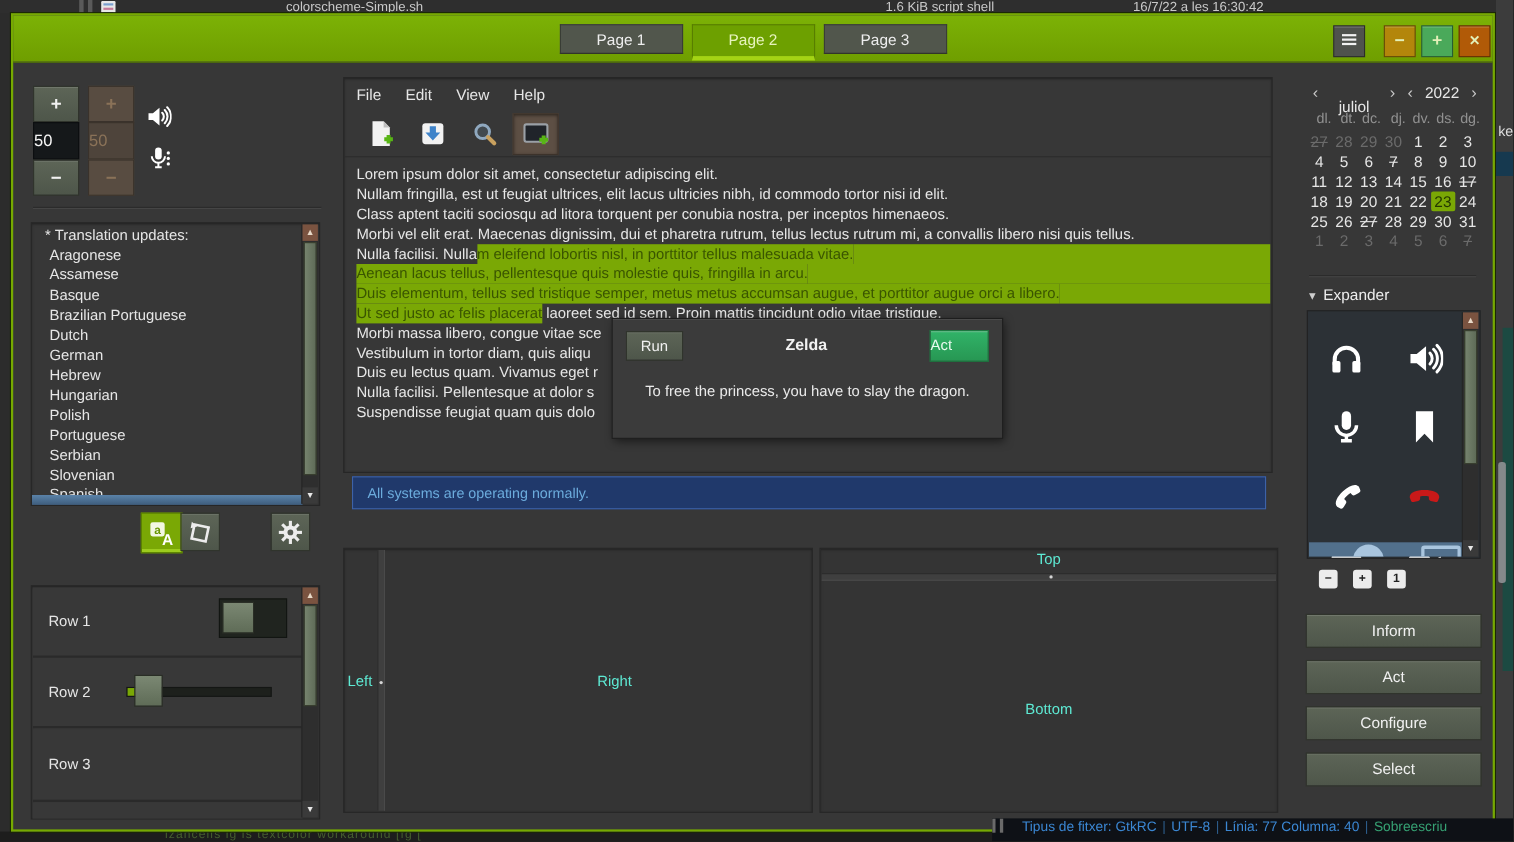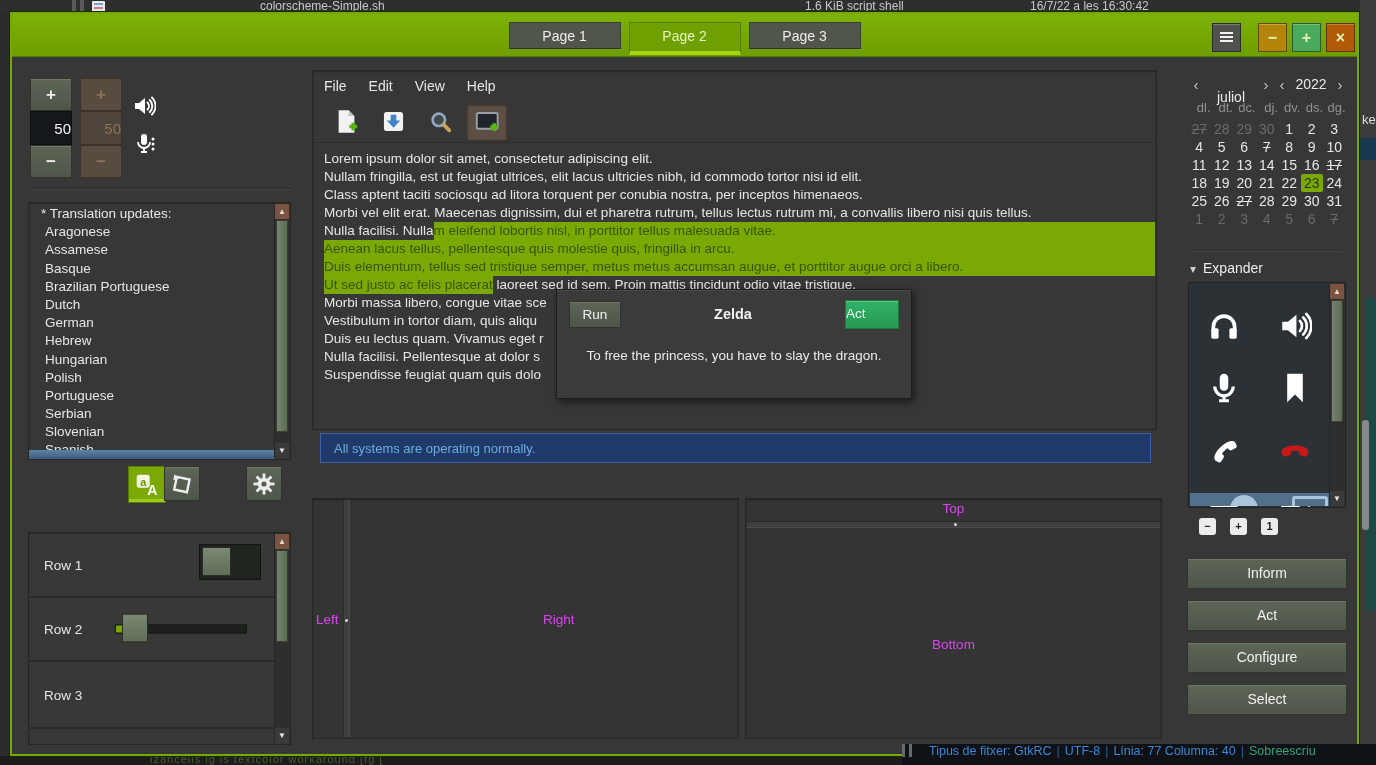--- a/index.html
+++ b/index.html
@@ -43,21 +43,21 @@
   .winbtn.max{left:1280px;background:#4aa95a;}
   .winbtn.close{left:1314px;background:#b15a07;}
   
   .gbtn{background:linear-gradient(#5d6557,#4e564a);border:1px solid #30342c;box-shadow:inset 0 1px 0 rgba(255,255,255,.12);
     color:#f1f1f1;box-sizing:border-box;text-align:center;}
   .frame{border:1px solid #262626;box-shadow:inset 0 1px 2px rgba(0,0,0,.35);box-sizing:border-box;background:#373737;}
   .sep{background:#2b2b2b;box-shadow:0 1px 0 #454545;}
   
   .spin{position:absolute;width:42px;}
   .spin .sb{height:33px;line-height:31px;font-size:17px;font-weight:bold;}
-  .spin .sv{height:34px;line-height:34px;background:#15181a;border:1px solid #0c0e10;color:#f5f5f5;font-size:15px;text-align:right;box-sizing:border-box;}
+  .spin .sv{height:34px;line-height:34px;background:#15181a;border:1px solid #0c0e10;color:#f5f5f5;font-size:15px;text-align:left;box-sizing:border-box;}
   .spin.disabled .sb{background:#584c41;color:#8a7258;border-color:#3a322b;box-shadow:none;}
   .spin.disabled .sv{background:#4e443b;color:#8a7258;border-color:#3a322b;}
   
   .listframe{position:absolute;overflow:hidden;}
   .listitems{position:absolute;left:0;top:2px;right:15px;}
   .listitems div{height:18.2px;line-height:18.2px;padding-left:12px;font-size:13.5px;white-space:nowrap;}
   .psel{position:absolute;left:0;bottom:0;right:15px;height:9px;background:linear-gradient(#5a82a8,#3e5d7d);}
   .vscroll{position:absolute;right:1px;top:1px;bottom:1px;width:14px;background:#2e2e2e;border-left:1px solid #252525;}
   .vscroll .up{position:absolute;top:0;left:0;right:0;height:15px;background:#7a5340;color:#e8d9c8;font-size:8px;text-align:center;line-height:15px;}
   .vscroll .down{position:absolute;bottom:0;left:0;right:0;height:15px;background:#3a3a3a;color:#e8e8e8;font-size:8px;text-align:center;line-height:15px;}
@@ -89,21 +89,21 @@
     box-shadow:2px 3px 8px rgba(0,0,0,.55),inset 0 1px 0 #4a4a4a;z-index:5;}
   .dlg-head{position:absolute;left:0;top:0;right:0;height:48px;display:flex;align-items:center;padding:0 12px;}
   .dlg-title{flex:1;text-align:center;font-weight:bold;font-size:14.5px;color:#f2f2f2;}
   .dlg-btn{width:52px;height:27px;line-height:25px;font-size:13.5px;}
   .dlg-btn.green{background:linear-gradient(#31b368,#279753);border:1px solid #1d7740;color:#eafaf0;box-shadow:inset 0 1px 0 rgba(255,255,255,.25);}
   .dlg-body{position:absolute;left:0;top:58px;right:0;text-align:center;font-size:13.5px;color:#eaeaea;}
   
   .infobar{position:absolute;left:308px;top:419px;width:831px;height:30px;background:#20396b;border:1px solid #3d62a8;box-sizing:border-box;
     display:flex;align-items:center;padding-left:13px;font-size:13px;color:#6cacdd;}
   
-  .pane-label{position:absolute;font-size:13.5px;color:#d946ef;}
+  .pane-label{position:absolute;font-size:13.5px;color:#5eead4;}
   .psep-v{position:absolute;top:1px;bottom:1px;width:5px;background:#3f3f3f;border-left:1px solid #2b2b2b;border-right:1px solid #4a4a4a;}
   .psep-h{position:absolute;left:1px;right:1px;height:5px;background:#3f3f3f;border-top:1px solid #2b2b2b;border-bottom:1px solid #4a4a4a;}
   .dot{position:absolute;width:3px;height:3px;border-radius:50%;background:#d5d5d5;}
   
   .cal{position:absolute;left:1176px;top:58px;width:160px;font-size:14px;}
   .cal-head{display:flex;align-items:center;height:24px;color:#e8e8e8;}
   .cal-head .nav{width:16px;text-align:center;color:#c9c9c9;font-size:15px;}
   .cal-head .mon{flex:1;text-align:center;margin-top:26px;}
   .cal-head .yr{width:42px;text-align:center;}
   .cal-days{display:flex;height:20px;margin-top:4px;color:#919191;font-size:13px;}

